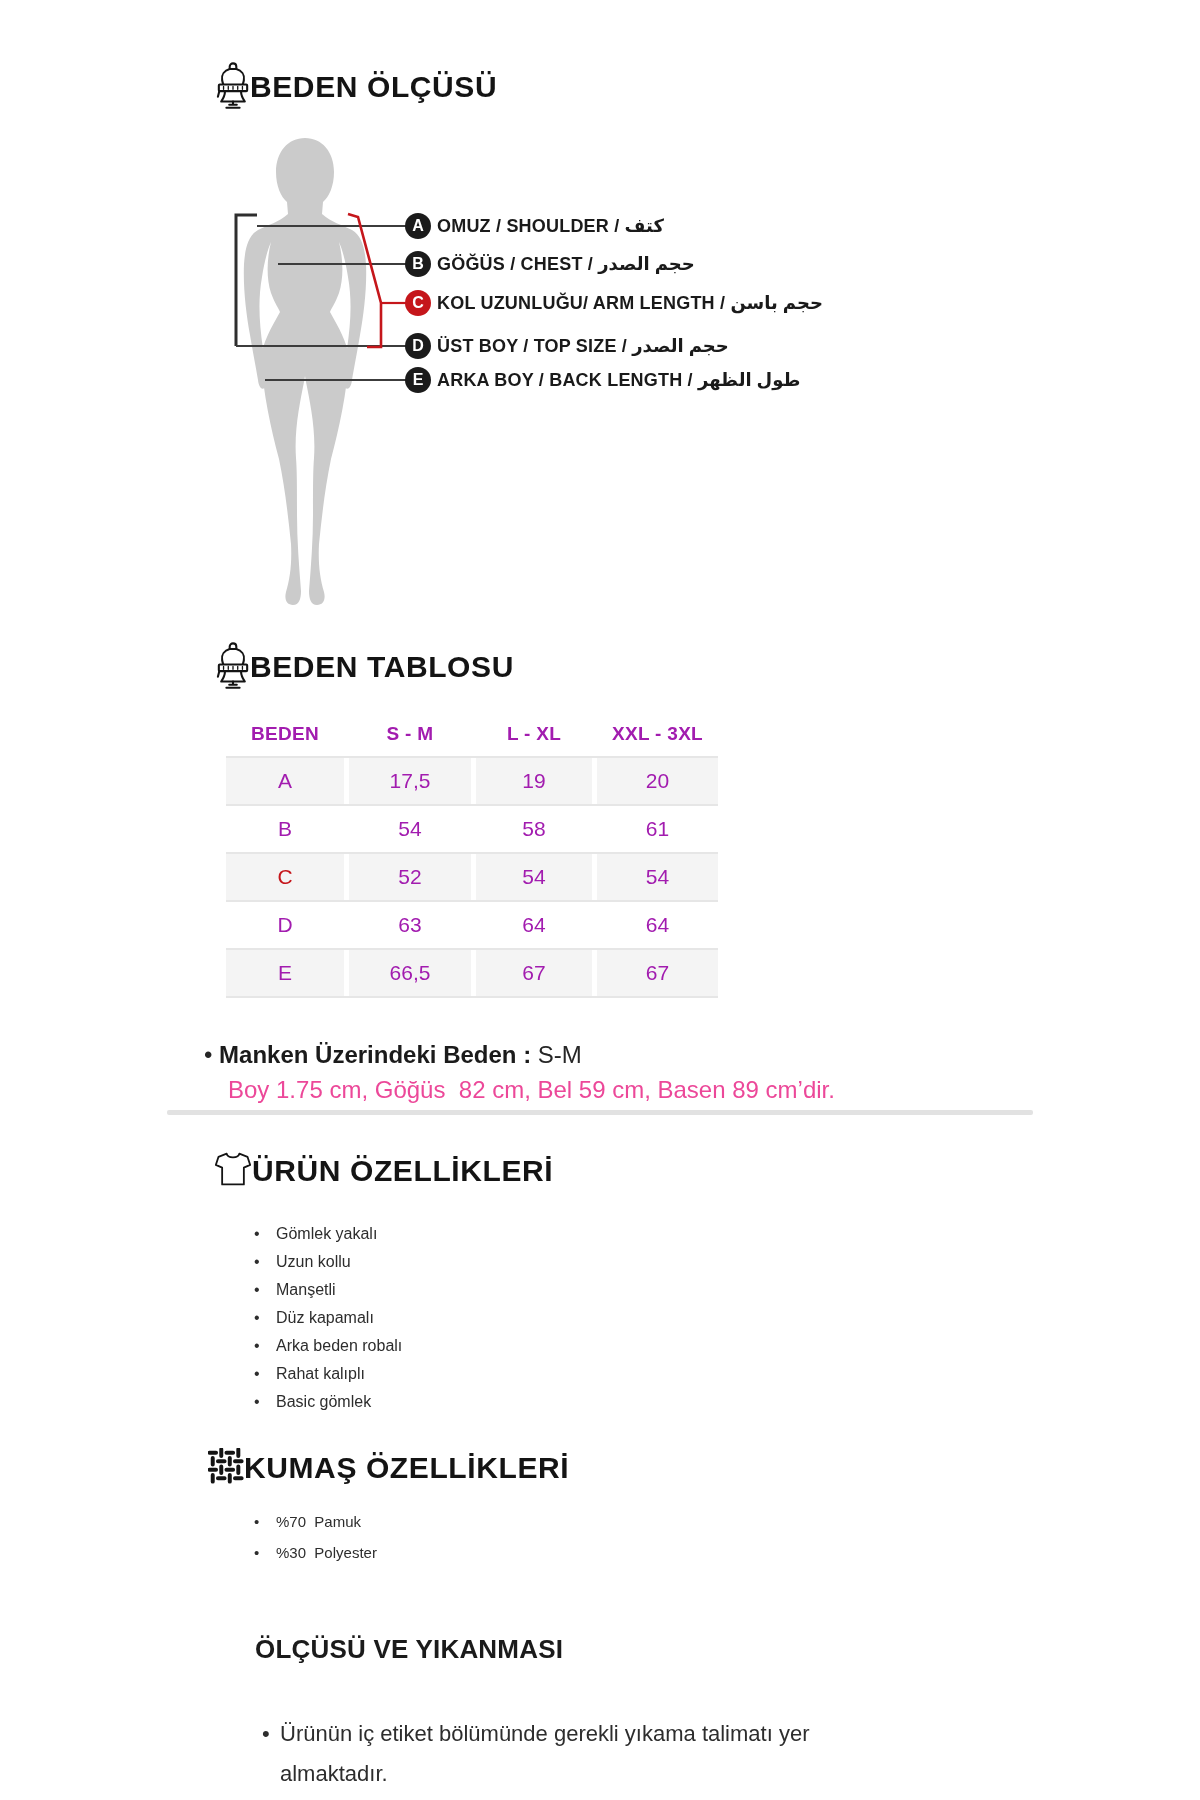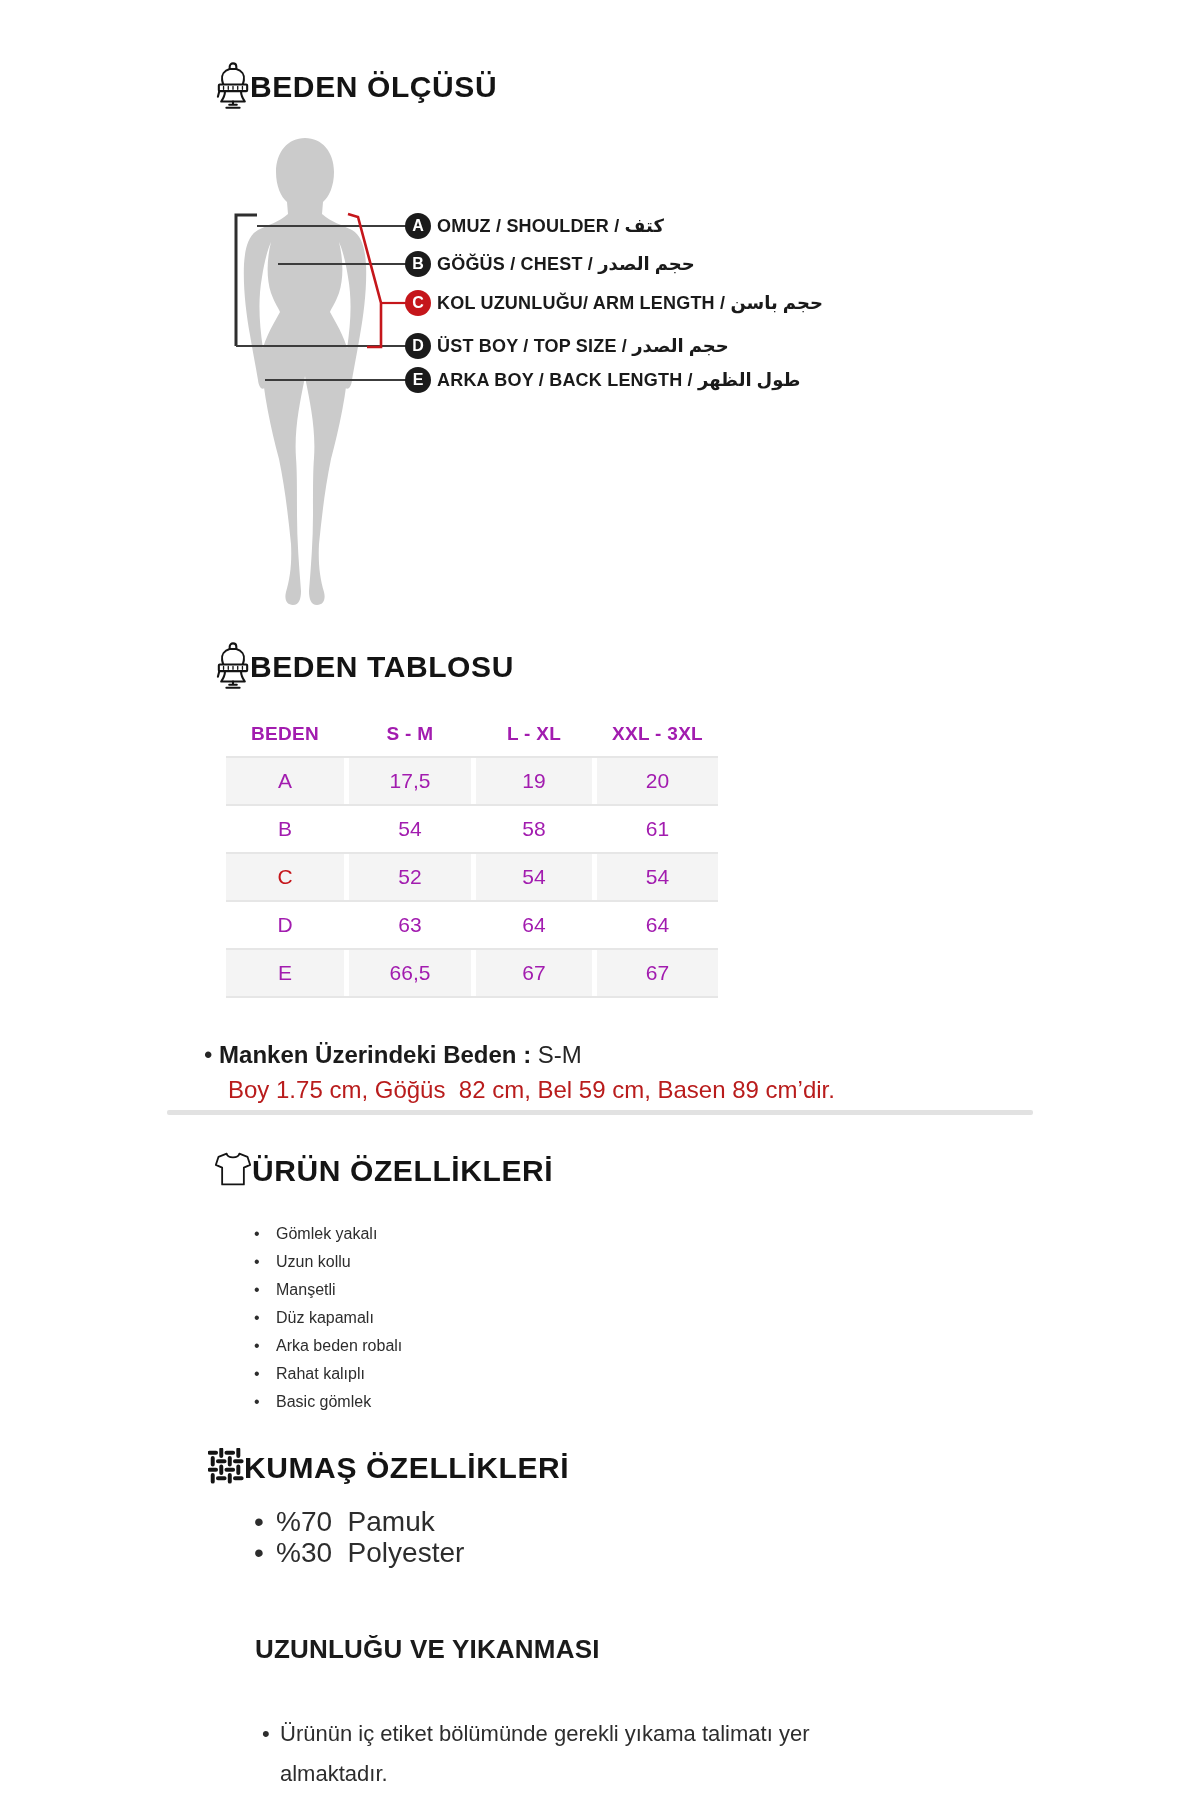--- a/index.html
+++ b/index.html
@@ -34,32 +34,32 @@
   }
   .st-row.shaded .st-cell{background:#f4f4f4;}
   .c1{width:118px;margin-right:5px;}
   .c2{width:122px;margin-right:5px;}
   .c3{width:116px;margin-right:5px;}
   .c4{width:121px;}
   .st-label.red{color:#c5161b;}
   
   .model-info{position:absolute;left:204px;top:1042px;font-size:24px;color:#262626;line-height:26px;}
   .model-line1 b{font-weight:700;color:#1b1b1b;}
-  .model-line2{margin-top:9px;margin-left:24px;white-space:pre-wrap;color:#b91c1c;}
+  .model-line2{margin-top:9px;margin-left:24px;white-space:pre-wrap;color:#ec4899;}
   
   .divider{position:absolute;left:167px;top:1110px;width:866px;height:5px;background:#e2e2e2;border-radius:2px;}
   
   .plain-list{position:absolute;margin:0;padding:0;list-style:none;}
   .plain-list li{
     position:relative;padding-left:22px;color:#2d2d2d;white-space:pre-wrap;
   }
   .plain-list li::before{content:"\2022";position:absolute;left:0;}
   .feature-list{left:254px;top:1220px;font-size:16px;}
   .feature-list li{line-height:28px;}
-  .fabric-list{left:254px;top:1506px;font-size:28px;}
+  .fabric-list{left:254px;top:1506px;font-size:15px;}
   .fabric-list li{line-height:31px;}
   .care-list{left:262px;top:1714px;width:660px;font-size:22px;}
   .care-list li{line-height:40px;padding-left:18px;}
   
   .care-title{
     position:absolute;left:255px;top:1634px;font-size:26px;font-weight:700;color:#1b1b1b;
     letter-spacing:.2px;white-space:nowrap;
   }
 </style>
 </head>
@@ -231,18 +231,18 @@
       </svg>
     </span>
     <span class="section-title">KUMAŞ ÖZELLİKLERİ</span>
   </div>
 
   <ul class="plain-list fabric-list">
     <li>%70  Pamuk</li>
     <li>%30  Polyester</li>
   </ul>
 
-  <div class="care-title">UZUNLUĞU VE YIKANMASI</div>
+  <div class="care-title">ÖLÇÜSÜ VE YIKANMASI</div>
   <ul class="plain-list care-list">
     <li>Ürünün iç etiket bölümünde gerekli yıkama talimatı yer almaktadır.</li>
   </ul>
 
 </div>
 
 </body></html>

